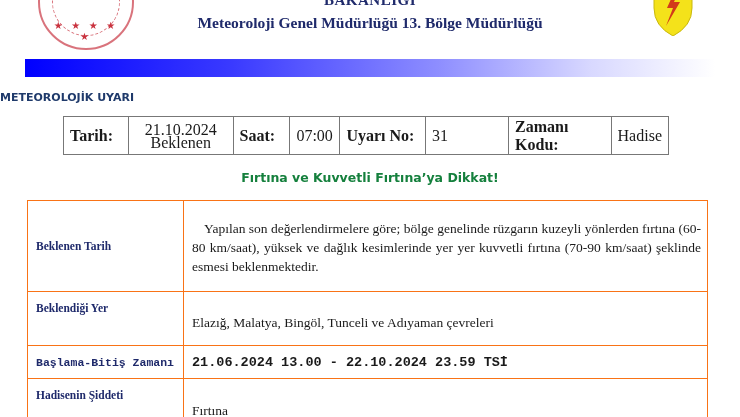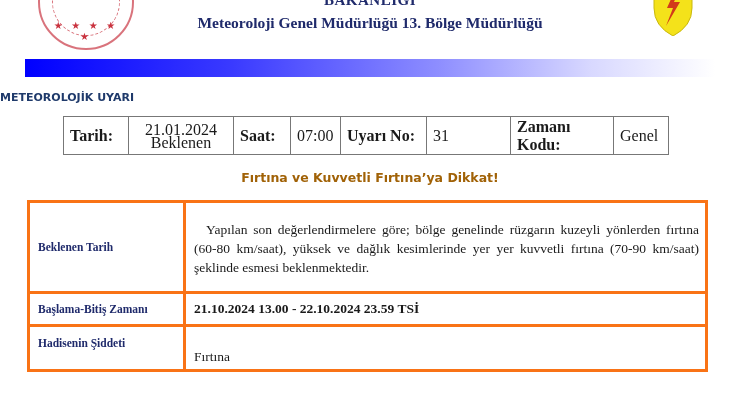--- a/index.html
+++ b/index.html
@@ -48,37 +48,37 @@
       border-collapse: collapse; border: 1.5px solid #555;
       font-family: "Liberation Serif", serif; font-size: 16px;
     }
     table.info td { border: 1px solid #777; padding: 0 6px; vertical-align: middle; }
     table.info td.lbl { font-weight: bold; }
     table.info td.center { text-align: center; line-height: 13px; }
 
     .alert-headline {
       position: absolute; left: 0; width: 740px; top: 170px; text-align: center;
       font-family: "DejaVu Sans", sans-serif; font-weight: bold; font-size: 12.5px;
-      color: #a16207;
+      color: #15803d;
     }
 
     table.detail {
       position: absolute; left: 27px; top: 200px; width: 681px;
       border-collapse: collapse; border: 1.5px solid #666;
       font-family: "Liberation Serif", serif;
     }
-    table.detail td { border: 3px solid #f97316; vertical-align: middle; }
+    table.detail td { border: 1px solid #f97316; vertical-align: middle; }
     table.detail td.lbl {
       width: 156px; padding-left: 8px;
       font-weight: bold; font-size: 11.5px; color: #1f2a6b;
     }
     table.detail td.val { padding-left: 8px; padding-right: 6px; font-size: 13.5px; color: #1a1a1a; }
     .r1 { height: 91px; }
     .r2 { height: 54px; }
-    .r3 { height: 33px; }
+    .r3 { height: 33px; font-family: Liberation Mono, monospace; }
     .r4 { height: 45px; }
     td.top-lbl { vertical-align: top !important; padding-top: 10px; }
     td.val.desc { text-indent: 12px; line-height: 19px; text-align: justify; padding-top: 2px; }
     td.val.place { padding-top: 8px; }
     td.val.time { font-weight: bold; font-size: 14px; }
     td.val.sev { vertical-align: bottom !important; padding-bottom: 4px; }
   </style>
 </head>
 <body>
 
@@ -97,43 +97,47 @@
 
 <div class="blue-bar"></div>
 
 <div class="doc-title">METEOROLOJİK UYARI</div>
 
 <table class="info">
   <tbody>
       <tr>
     <td class="lbl" style="width:65px">Tarih:</td>
     <td class="center" style="width:105px">
-      <div>21.01.2024</div>
+      <div>21.10.2024</div>
       <div>Beklenen</div>
     </td>
     <td class="lbl" style="width:57px">Saat:</td>
     <td style="width:50px">07:00</td>
     <td class="lbl" style="width:86px">Uyarı No:</td>
     <td style="width:84px">31</td>
     <td class="lbl" style="width:103px">Zamanı Kodu:</td>
-    <td>Genel</td>
+    <td>Hadise</td>
   </tr>
 </tbody>
   </table>
 
 <div class="alert-headline">Fırtına ve Kuvvetli Fırtına’ya Dikkat!</div>
 
 <table class="detail">
   <tbody>
       <tr class="r1">
     <td class="lbl">Beklenen Tarih</td>
     <td class="val desc">Yapılan son değerlendirmelere göre; bölge genelinde rüzgarın kuzeyli yönlerden fırtına (60-80 km/saat),  yüksek ve dağlık kesimlerinde yer yer kuvvetli fırtına (70-90 km/saat) şeklinde esmesi beklenmektedir.</td>
   </tr>
+  <tr class="r2">
+    <td class="lbl top-lbl">Beklendiği Yer</td>
+    <td class="val place">Elazığ, Malatya, Bingöl, Tunceli ve Adıyaman çevreleri</td>
+  </tr>
   <tr class="r3">
     <td class="lbl">Başlama-Bitiş Zamanı</td>
-    <td class="val time">21.10.2024 13.00 - 22.10.2024 23.59 TSİ</td>
+    <td class="val time">21.06.2024 13.00 - 22.10.2024 23.59 TSİ</td>
   </tr>
   <tr class="r4">
     <td class="lbl top-lbl">Hadisenin Şiddeti</td>
     <td class="val sev">Fırtına</td>
   </tr>
 </tbody>
   </table>
 
 </body></html>

